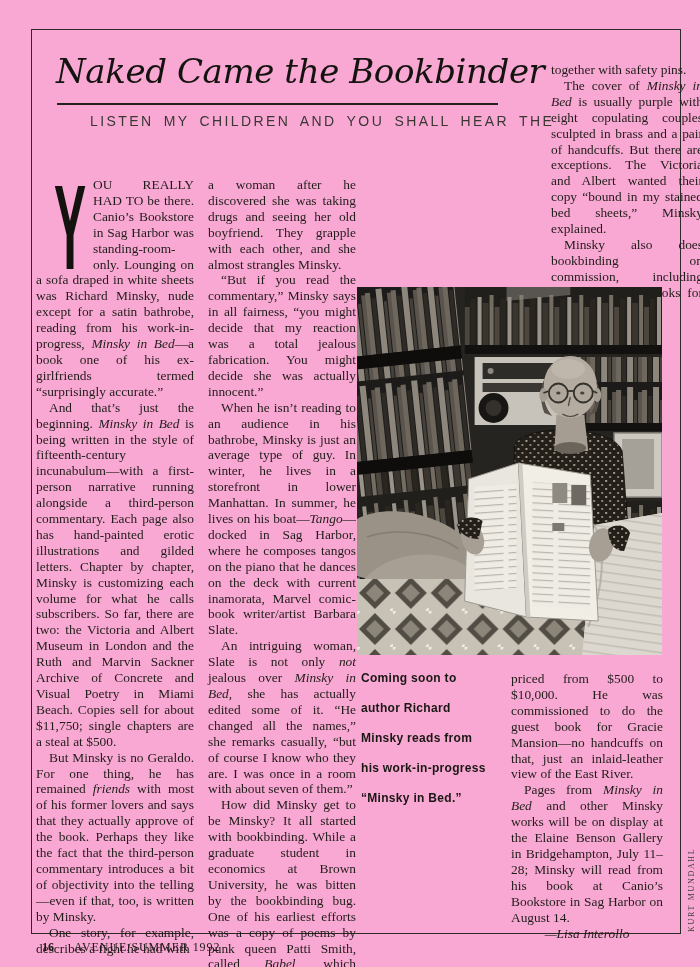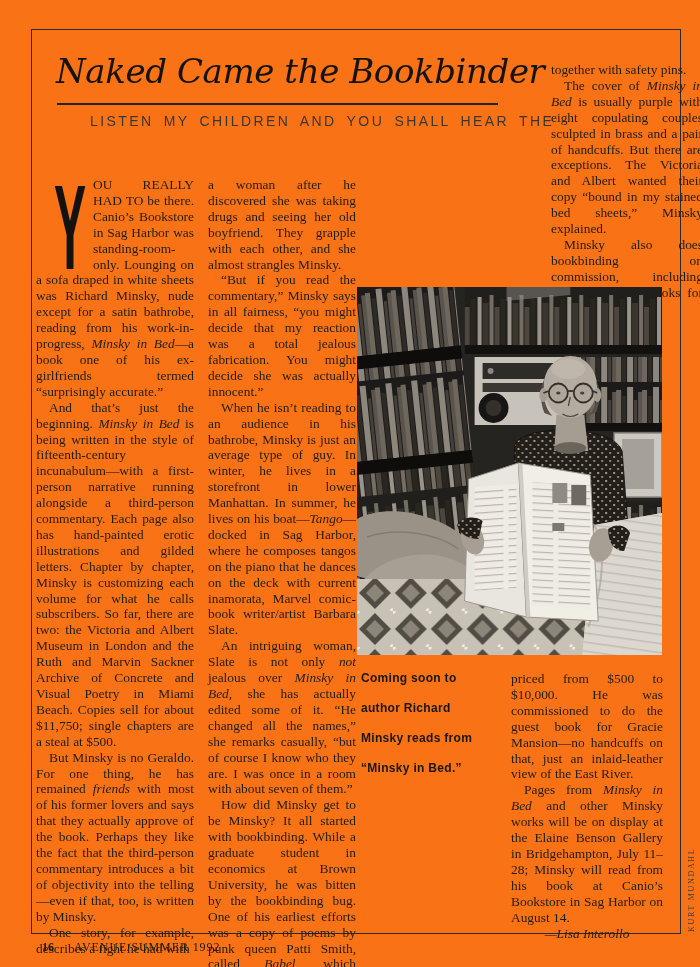--- a/index.html
+++ b/index.html
@@ -1,17 +1,17 @@
 <!DOCTYPE html>
 <html><head>
 <meta charset="utf-8">
 <style>
   html,body{margin:0;padding:0;}
   body{width:700px;height:967px;background:#e9e7e1;font-family:"Liberation Serif",serif;}
-  .page{position:relative;width:700px;height:967px;background:#f97316;overflow:hidden;color:#1e1c19;}
+  .page{position:relative;width:700px;height:967px;background:#f9a8d4;overflow:hidden;color:#1e1c19;}
   .frame{position:absolute;left:31px;top:29px;width:650px;height:905px;border:1.5px solid #2b2a27;box-sizing:border-box;}
   .title{position:absolute;left:56px;top:51px;font-family:"DejaVu Serif","Liberation Serif",serif;font-style:italic;font-size:34px;letter-spacing:-0.4px;color:#15130f;white-space:nowrap;}
   .rule{position:absolute;left:57px;top:103px;width:441px;height:2px;background:#23221f;}
   .kicker{position:absolute;left:90px;top:113px;font-family:"Liberation Sans",sans-serif;font-size:14px;letter-spacing:2.4px;word-spacing:4px;color:#3a3733;}
   .kicker div{height:22px;}
   .col{position:absolute;font-size:13.4px;line-height:15.9px;text-align:justify;color:#201d19;}
   .col1{left:36px;top:177px;width:158px;}
   .col2{left:208px;top:177px;width:148px;}
   .col3t{left:511px;top:62px;width:152px;margin-left:40px;}
   .col3b{left:511px;top:671px;width:152px;}
@@ -184,20 +184,21 @@
       <path d="M252,242 C260,236 270,238 274,246 L268,264 C258,264 252,256 252,242 Z" fill="url(#dotp)"></path>
 
       <polygon points="150,0 214,0 214,8 150,14" fill="#8f8a81" opacity="0.5"></polygon>
     </svg>
   </div>
 
   <div class="pullquote">
       <div class="pq-line">Coming soon to</div>
       <div class="pq-line">author Richard</div>
       <div class="pq-line">Minsky reads from</div>
+      <div class="pq-line">his work-in-progress</div>
       <div class="pq-line">“Minsky in Bed.”</div>
     </div>
 
   <div class="credit">KURT MUNDAHL</div>
 
   <div class="footer">
     <span class="pagenum">16</span><span class="mag">AVENUE/SUMMER 1992</span>
   </div>
 </div>
 

